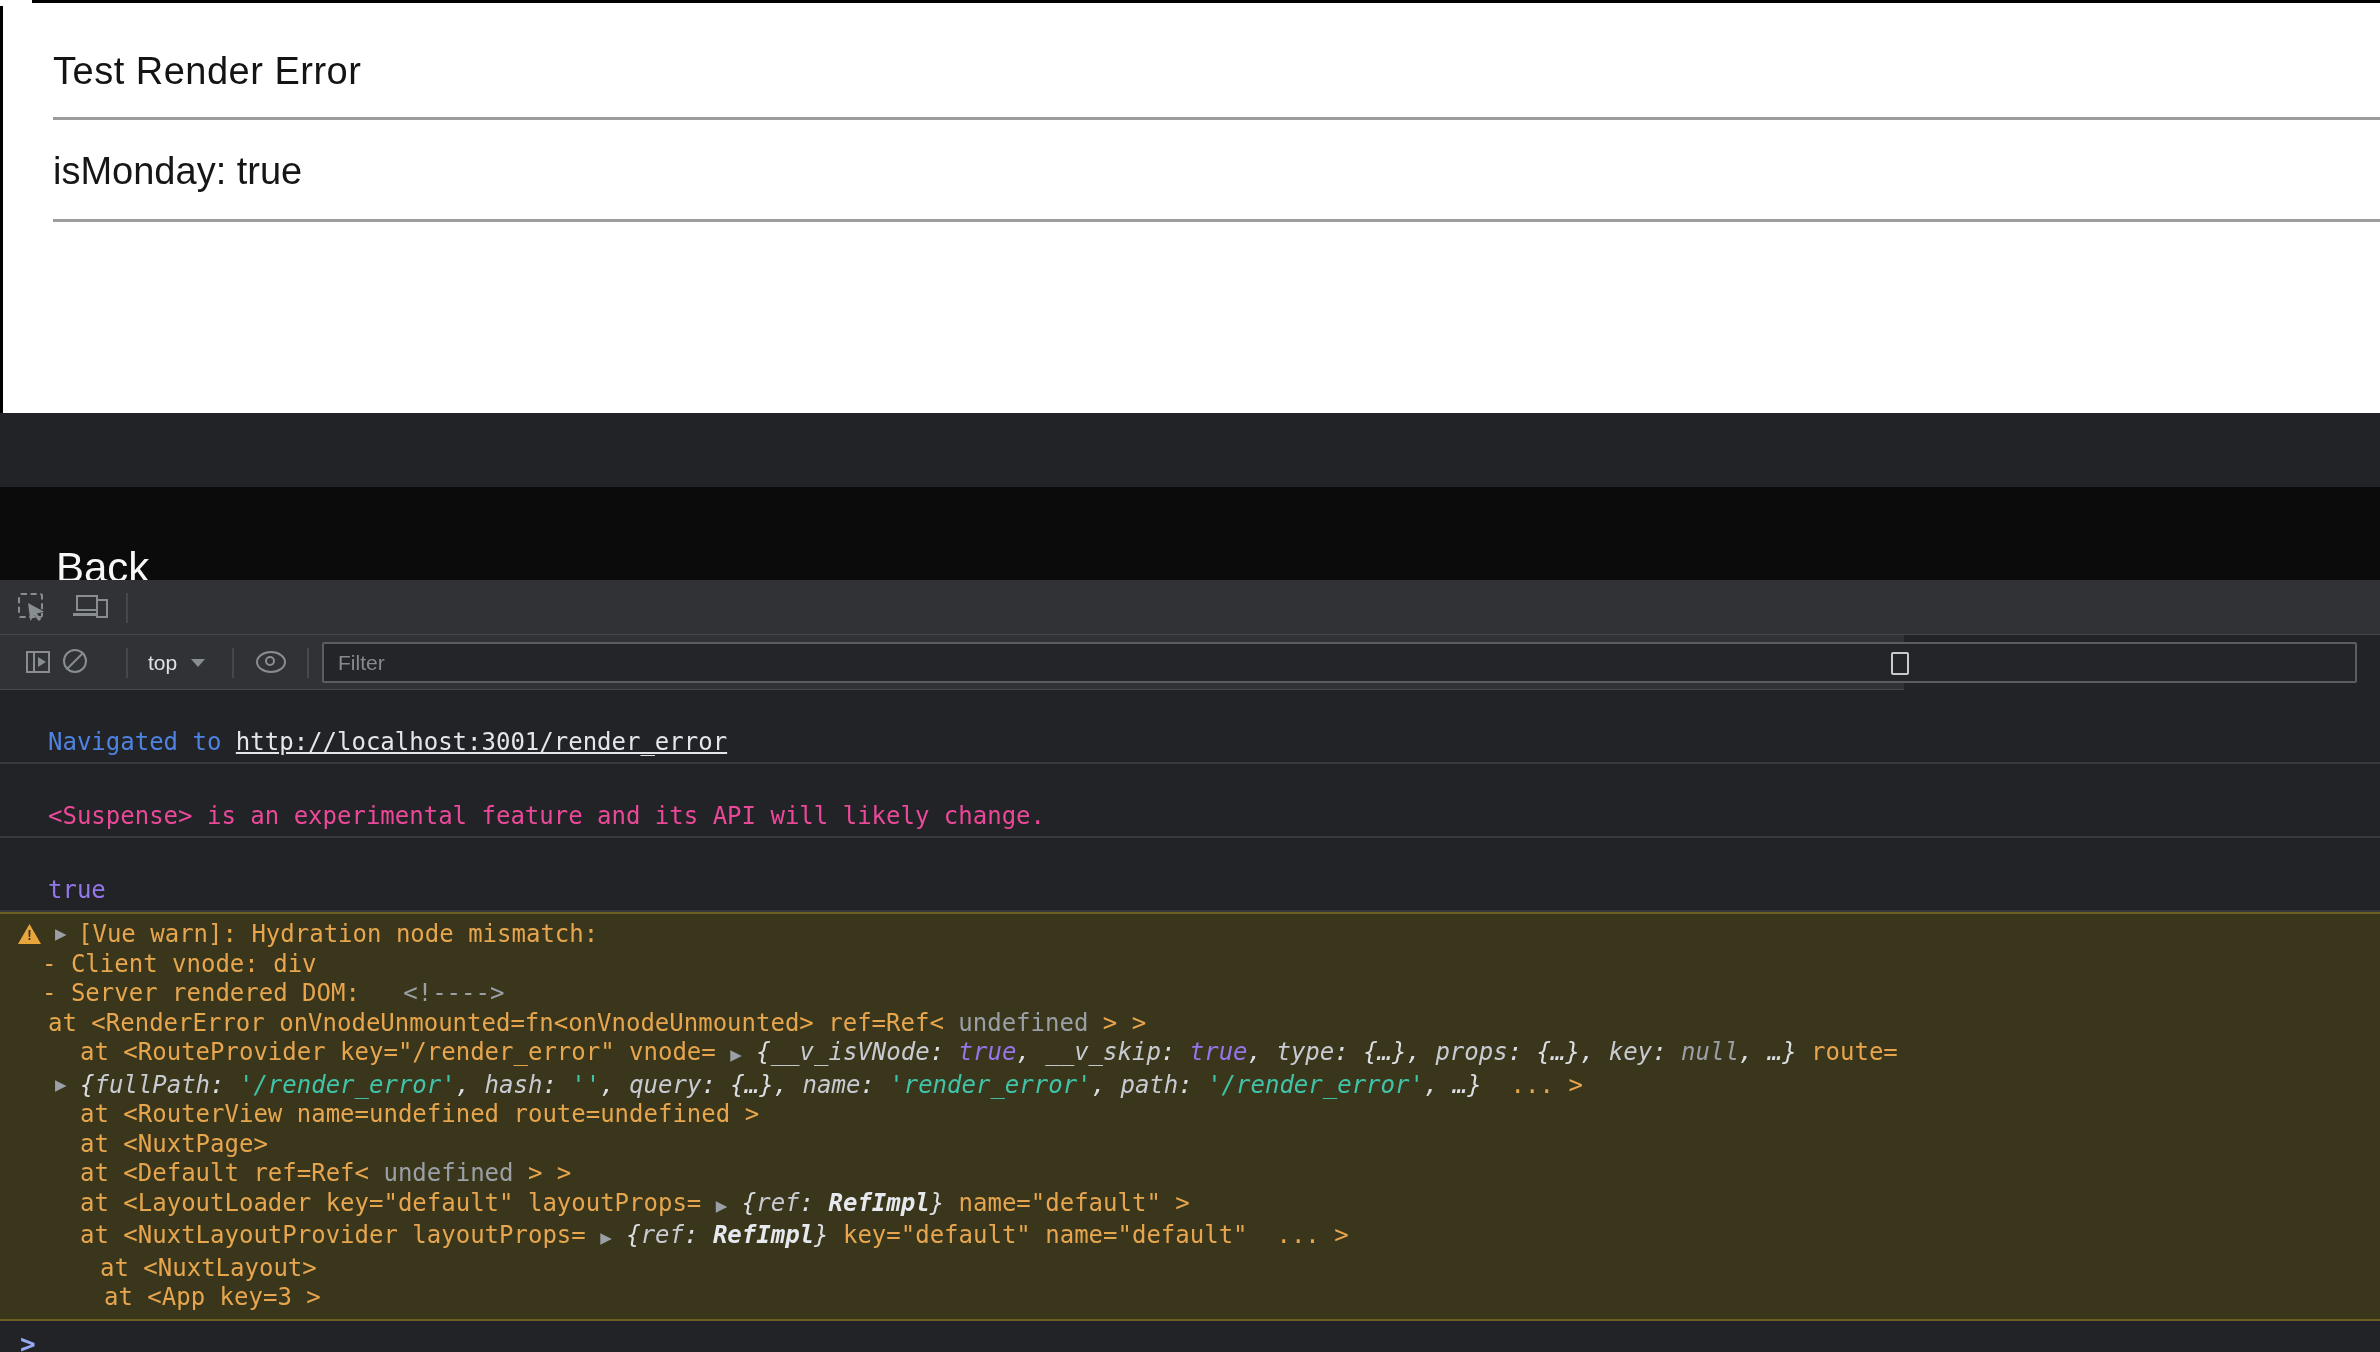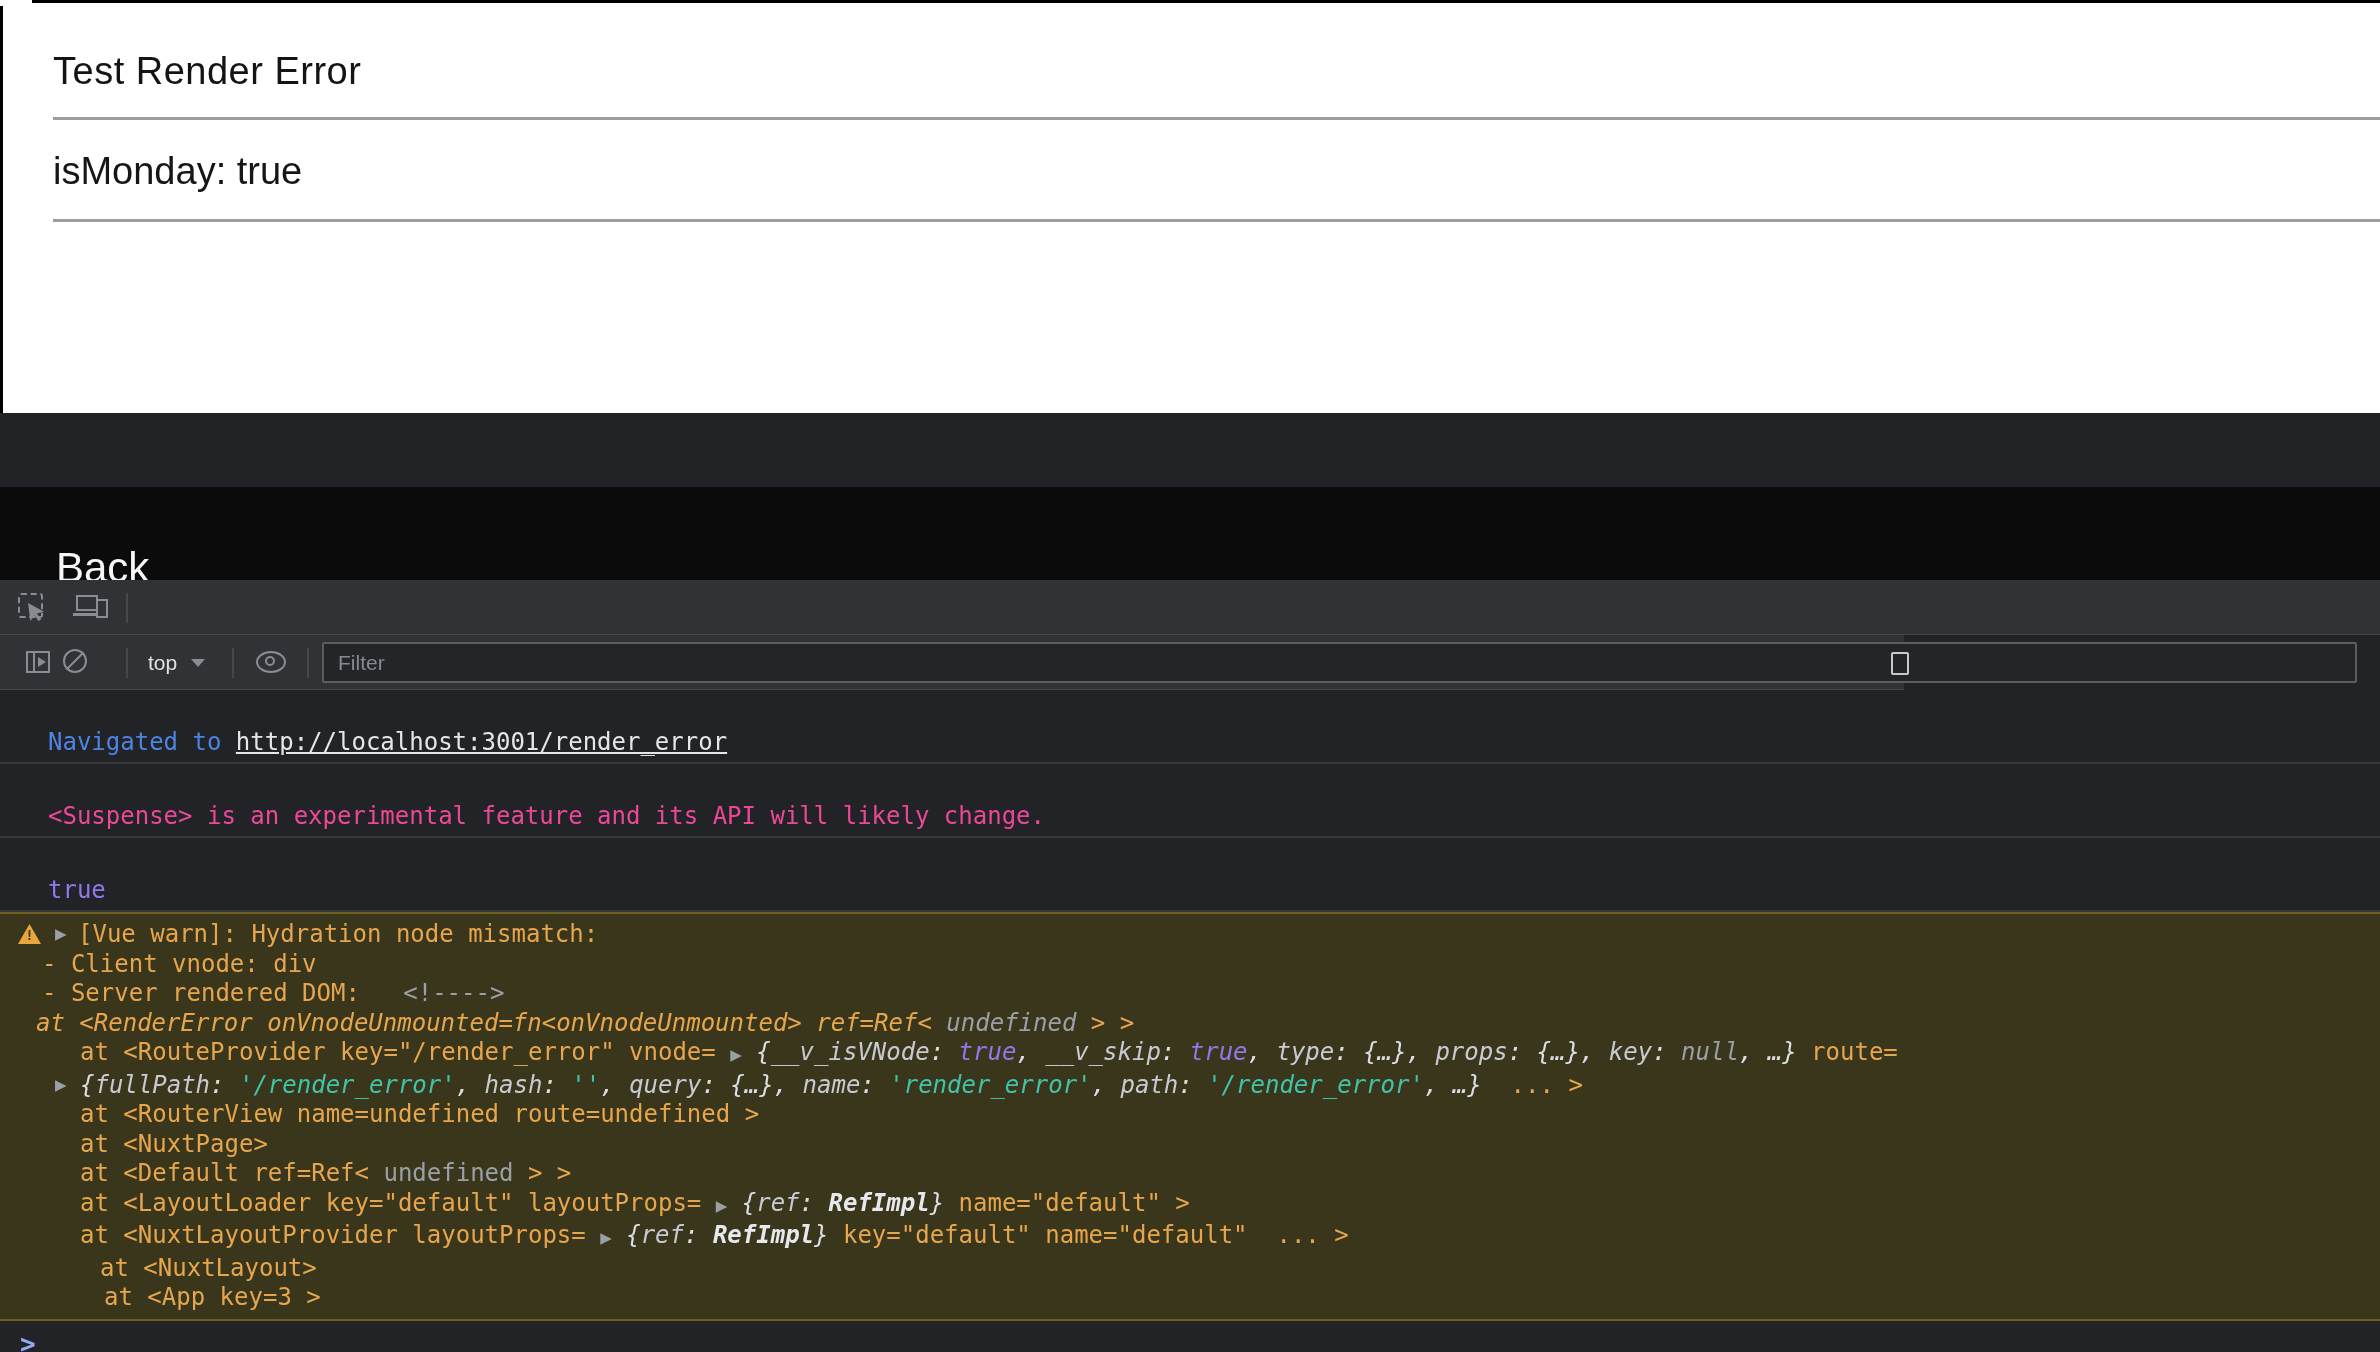--- a/index.html
+++ b/index.html
@@ -147,21 +147,21 @@
       </div>
 
     <div class="warn-block">
       <div class="warn-tri">
           <i>!</i>
         </div>
       <div>
           <div class="wline" style="padding-left: 78px;"><span class="wexp" style="left: 55px;">▶</span><span class="tok-w">[Vue warn]: Hydration node mismatch:</span></div>
           <div class="wline" style="padding-left: 42px;"><span class="tok-w">- Client vnode: div</span></div>
           <div class="wline" style="padding-left: 42px;"><span class="tok-w">- Server rendered DOM:   </span><span class="tok-g">&lt;!----&gt;</span></div>
-          <div class="wline" style="padding-left: 36px; font-style: italic;"><span class="tok-w">at &lt;RenderError onVnodeUnmounted=fn&lt;onVnodeUnmounted&gt; ref=Ref&lt; </span><span class="tok-g">undefined</span><span class="tok-w"> &gt; &gt;</span></div>
+          <div class="wline" style="padding-left: 48px;"><span class="tok-w">at &lt;RenderError onVnodeUnmounted=fn&lt;onVnodeUnmounted&gt; ref=Ref&lt; </span><span class="tok-g">undefined</span><span class="tok-w"> &gt; &gt;</span></div>
           <div class="wline" style="padding-left: 80px;"><span class="tok-w">at &lt;RouteProvider key="/render_error" vnode= </span><span class="tok-arr">▶</span><span class="tok-w"> </span><span class="tok-pb">{</span><span class="tok-pi">__v_isVNode</span><span class="tok-pb">: </span><span class="tok-pbool">true</span><span class="tok-pb">, </span><span class="tok-pi">__v_skip</span><span class="tok-pb">: </span><span class="tok-pbool">true</span><span class="tok-pb">, </span><span class="tok-pi">type</span><span class="tok-pb">: {…}, </span><span class="tok-pi">props</span><span class="tok-pb">: {…}, </span><span class="tok-pi">key</span><span class="tok-pb">: </span><span class="tok-pnull">null</span><span class="tok-pb">, …}</span><span class="tok-w"> route=</span></div>
           <div class="wline" style="padding-left: 80px;"><span class="wexp" style="left: 55px;">▶</span><span class="tok-pb">{</span><span class="tok-pi">fullPath</span><span class="tok-pb">: </span><span class="tok-ps">'/render_error'</span><span class="tok-pb">, </span><span class="tok-pi">hash</span><span class="tok-pb">: </span><span class="tok-ps">''</span><span class="tok-pb">, </span><span class="tok-pi">query</span><span class="tok-pb">: {…}, </span><span class="tok-pi">name</span><span class="tok-pb">: </span><span class="tok-ps">'render_error'</span><span class="tok-pb">, </span><span class="tok-pi">path</span><span class="tok-pb">: </span><span class="tok-ps">'/render_error'</span><span class="tok-pb">, …}</span><span class="tok-w">  ... &gt;</span></div>
           <div class="wline" style="padding-left: 80px;"><span class="tok-w">at &lt;RouterView name=undefined route=undefined &gt;</span></div>
           <div class="wline" style="padding-left: 80px;"><span class="tok-w">at &lt;NuxtPage&gt;</span></div>
           <div class="wline" style="padding-left: 80px;"><span class="tok-w">at &lt;Default ref=Ref&lt; </span><span class="tok-g">undefined</span><span class="tok-w"> &gt; &gt;</span></div>
           <div class="wline" style="padding-left: 80px;"><span class="tok-w">at &lt;LayoutLoader key="default" layoutProps= </span><span class="tok-arr">▶</span><span class="tok-w"> </span><span class="tok-pb">{</span><span class="tok-pi">ref</span><span class="tok-pb">: </span><span class="tok-pc">RefImpl</span><span class="tok-pb">}</span><span class="tok-w"> name="default" &gt;</span></div>
           <div class="wline" style="padding-left: 80px;"><span class="tok-w">at &lt;NuxtLayoutProvider layoutProps= </span><span class="tok-arr">▶</span><span class="tok-w"> </span><span class="tok-pb">{</span><span class="tok-pi">ref</span><span class="tok-pb">: </span><span class="tok-pc">RefImpl</span><span class="tok-pb">}</span><span class="tok-w"> key="default" name="default"  ... &gt;</span></div>
           <div class="wline" style="padding-left: 100px;"><span class="tok-w">at &lt;NuxtLayout&gt;</span></div>
           <div class="wline" style="padding-left: 104px;"><span class="tok-w">at &lt;App key=3 &gt;</span></div>
         </div>

